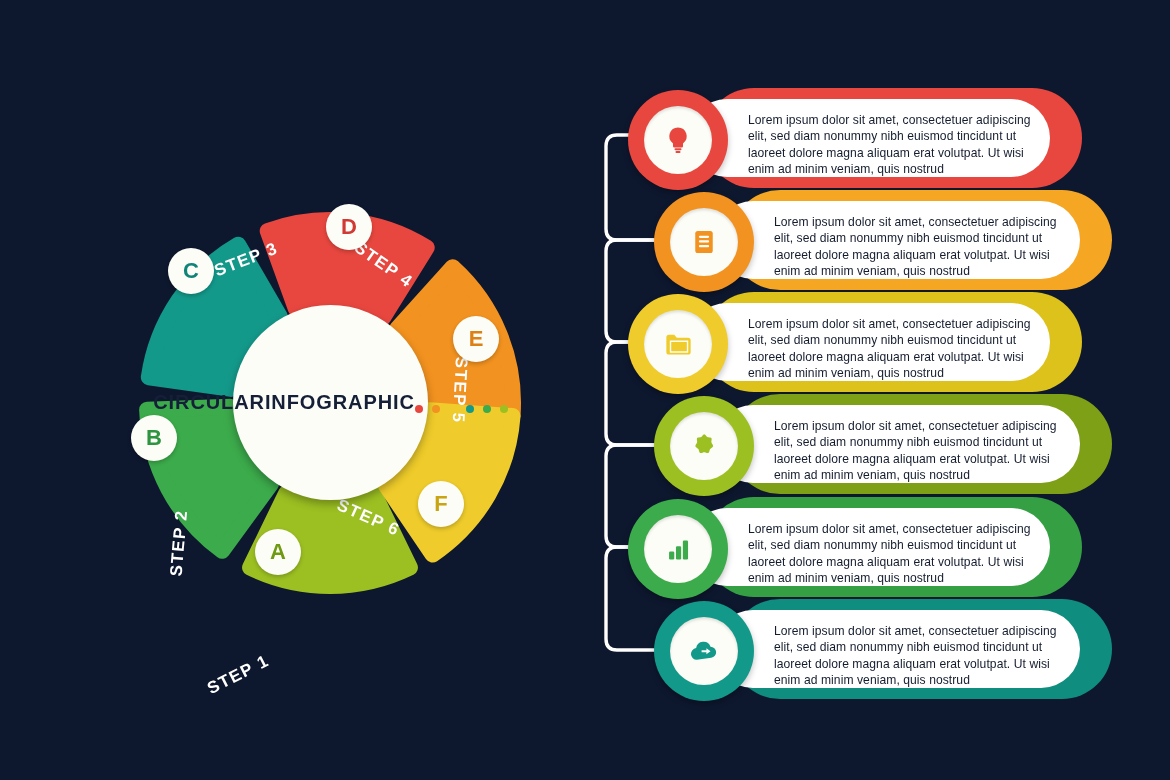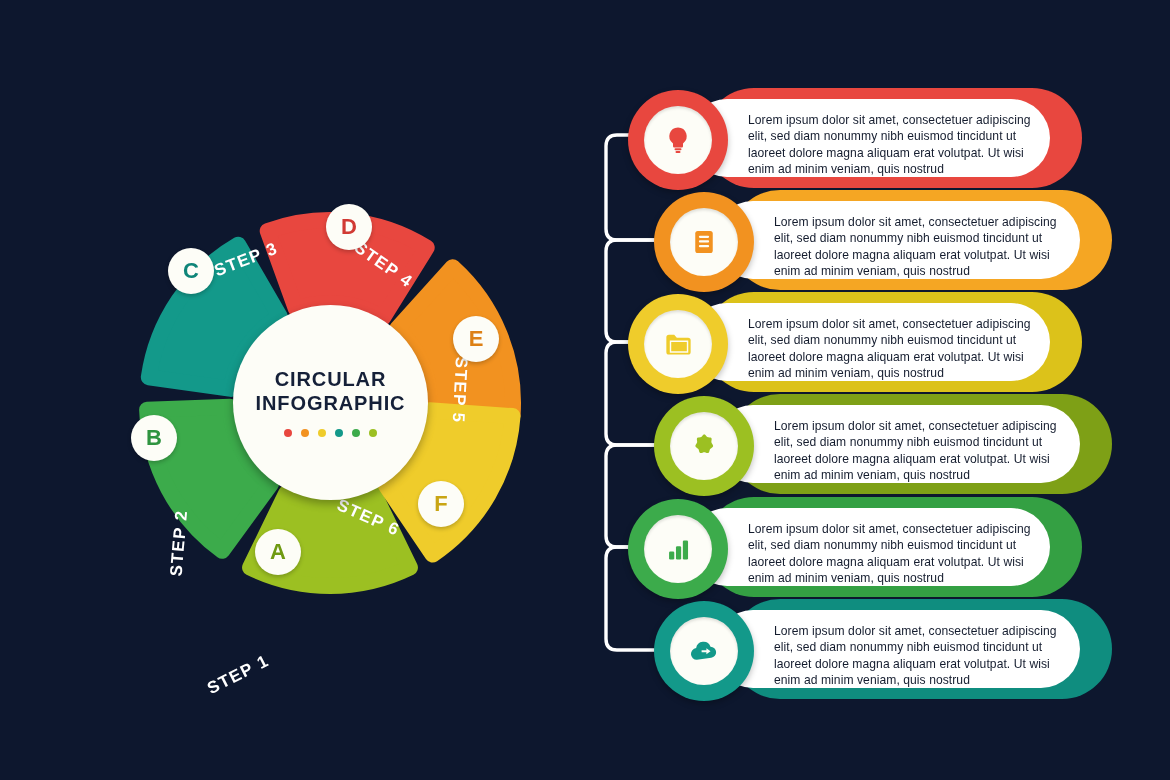--- a/index.html
+++ b/index.html
@@ -35,21 +35,21 @@
     font-weight:bold;font-size:22px;
     box-shadow:0 2px 4px rgba(0,0,0,.22);
   }
 
   #hub{
     position:absolute;
     left:113px;top:130px;width:195px;height:195px;
     border-radius:50%;
     background:#fdfdf7;
     box-shadow:0 4px 9px rgba(0,0,0,.30);
-    display:flex;flex-direction:column;align-items:center;justify-content:center;
+    display:flex;align-items:center;justify-content:center;
   }
   #hub .t1,#hub .t2{
     color:#152038;font-weight:bold;font-size:20px;letter-spacing:.9px;line-height:1.18;
   }
   #dots{display:flex;gap:9px;margin-top:13px;}
   #dots i{width:8px;height:8px;border-radius:50%;display:block;}
 
   
   #list{position:absolute;left:596px;top:80px;width:560px;height:620px;}
   #brackets{position:absolute;left:0;top:0;}

